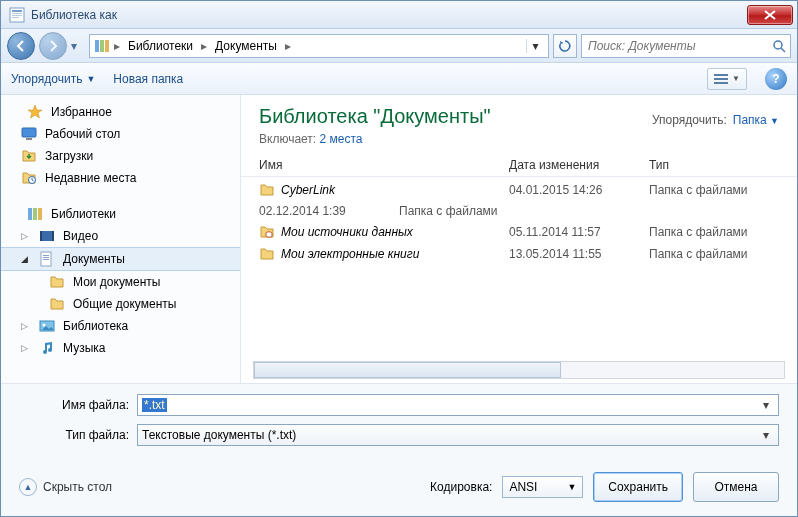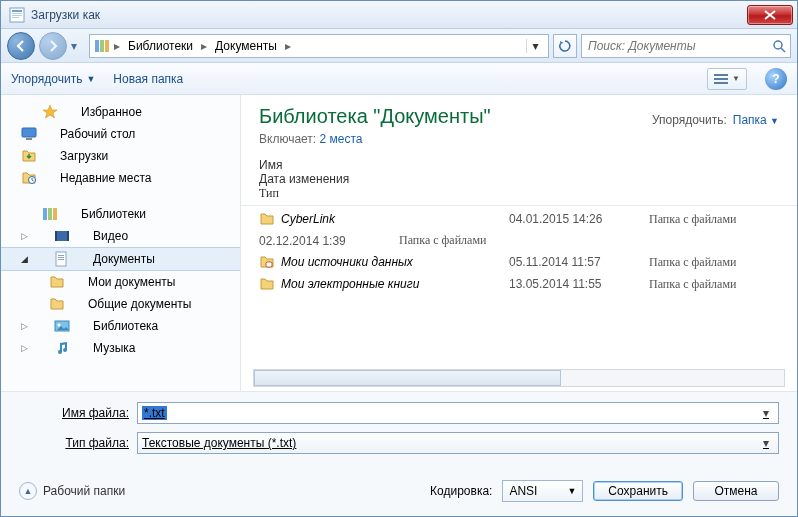--- a/index.html
+++ b/index.html
@@ -22,76 +22,76 @@
   .searchbox input { border:none; outline:none; flex:1; color:#888; font-style:italic; background:transparent;}
   .searchbox .sicon { color:#5a7da5; cursor:pointer;}
   .toolbar { height:32px; background:linear-gradient(to bottom,#fafcff,#eaf1fa); border-bottom:1px solid #d3dfec; display:flex; align-items:center; padding:0 10px; gap:18px;}
   .toolbar .tlink { color:#1b4f8b; cursor:pointer; display:flex; align-items:center; gap:4px;}
   .toolbar .spacer { flex:1;}
   .viewbtn { width:40px; height:22px; border:1px solid #b7c9dd; background:linear-gradient(#fdfeff,#eaf1f9); display:flex;align-items:center;justify-content:center; cursor:pointer; border-radius:2px; gap:4px;}
   .helpbtn { width:22px; height:22px; border-radius:50%; background:radial-gradient(circle at 35% 35%,#a8d4ff,#2f74c0); color:#fff; display:flex;align-items:center;justify-content:center; cursor:pointer; font-weight:bold;}
   .body { flex:1; display:flex; min-height:0;}
   .tree { width:240px; border-right:1px solid #e0e7ef; padding:6px 0; overflow:auto; background:#fafcfe;}
   .tree-group { margin-bottom:14px;}
-  .tree-item { display:flex; align-items:center; gap:23px; padding:3px 10px 3px 20px; cursor:pointer; white-space:nowrap;}
+  .tree-item { display:flex; align-items:center; gap:8px; padding:3px 10px 3px 20px; cursor:pointer; white-space:nowrap;}
   .tree-item.root { padding-left:8px;}
   .tree-item.lvl2 { padding-left:48px;}
   .tree-item.selected { background:#e5effa; border:1px solid #b8d2ef; border-left:none; border-right:none;}
   .tree-item .exp { width:10px; color:#777; font-size:9px;}
   .ico { width:16px; height:16px; flex-shrink:0; display:inline-flex; align-items:center; justify-content:center;}
   .main { flex:1; display:flex; flex-direction:column; min-height:0;}
   .libhdr { padding:10px 18px 8px; display:flex; align-items:flex-start;}
   .libhdr .ttl { color:#0a6b3a; font-size:20px;}
   .libhdr .sub { color:#666; margin-top:4px;}
   .libhdr .sub a { color:#1b5fb0; cursor:pointer; text-decoration:none;text-align:center;}
   .arrange { margin-left:auto; color:#555; display:flex; gap:6px; align-items:flex-end; padding-top:8px;}
   .arrange .val { color:#1b5fb0; cursor:pointer;}
-  .cols { display:flex; padding:4px 18px; border-bottom:1px solid #e6ebf1; color:#333;flex-direction:column;}
+  .cols { display:flex; padding:4px 18px; border-bottom:1px solid #e6ebf1; color:#333;}
   .col-name { flex:1;}
   .col-date { width:140px;}
-  .col-type { width:130px;font-family:Liberation Serif, serif;}
+  .col-type { width:130px;}
   .filelist { flex:1; overflow:auto; padding:2px 18px;}
   .frow { display:flex; align-items:center; padding:3px 0; cursor:pointer;}
   .frow .col-name { flex:1; display:flex; align-items:center; gap:6px;font-style:italic;}
   .frow .col-date { width:140px; color:#555;}
   .frow .col-type { width:130px; color:#555;}
   .hscroll { height:18px; margin:0 12px 4px; border:1px solid #cfd7e0; background:#f4f6f9; position:relative;}
   .hscroll .thumb { position:absolute; left:0; top:0; bottom:0; width:58%; background:linear-gradient(#eef3f8,#dbe5f0); border:1px solid #b7c5d6;}
   .form { padding:10px 18px 8px; border-top:1px solid #e0e7ef; background:#f6f9fc;}
-  .form-row { display:flex; align-items:center; gap:8px; margin-bottom:8px;text-decoration:underline;}
+  .form-row { display:flex; align-items:center; gap:8px; margin-bottom:8px;}
   .form-row label { width:110px; text-align:right; color:#000;}
   .combo { flex:1; height:22px; border:1px solid #8aa6c4; background:#fff; display:flex; align-items:center; padding:0 4px; position:relative;}
-  .combo .sel { background:#3477d1; color:#000000; padding:0 2px;}
+  .combo .sel { background:#3477d1; color:#fef9c3; padding:0 2px;}
   .combo input { border:none; outline:none; flex:1; background:transparent;}
   .combo .dd { width:16px; text-align:center; color:#444; cursor:pointer;}
   .footer { display:flex; align-items:center; gap:10px; padding:10px 18px 14px; background:#f6f9fc;}
   .hidebtn { display:flex; align-items:center; gap:6px; color:#333; cursor:pointer;}
   .hidebtn .circ { width:18px; height:18px; border:1px solid #9db7d4; border-radius:50%; display:flex;align-items:center;justify-content:center; font-size:9px; color:#3b6aa0;}
   .footer .spacer { flex:1;}
   .encsel { height:22px; border:1px solid #9db7d4; background:linear-gradient(#fff,#eef3f8); padding:0 6px; display:flex;align-items:center; gap:30px; cursor:pointer;}
-  .btn { min-width:86px; height:20px; border:1px solid #8aa6c1; background:linear-gradient(#fdfeff,#e7eef6); border-radius:3px; cursor:pointer; padding:0 14px;}
+  .btn { min-width:86px; height:30px; border:1px solid #8aa6c1; background:linear-gradient(#fdfeff,#e7eef6); border-radius:3px; cursor:pointer; padding:0 14px;}
   .btn.primary { border-color:#4f93d6; box-shadow: inset 0 0 0 1px rgba(120,180,240,0.6);}
   svg { display:block;}
 </style>
 </head>
 <body>
 
 <div class="window">
 
   <div class="titlebar">
     <span class="ico app-icon">
       <svg width="16" height="16">
           <rect x="1" y="1" width="14" height="14" fill="#fff" stroke="#7aa0c8"></rect>
           <rect x="3" y="3" width="10" height="2" fill="#7aa0c8"></rect>
           <rect x="3" y="6" width="10" height="1" fill="#b9cde2"></rect>
           <rect x="3" y="8" width="10" height="1" fill="#b9cde2"></rect>
           <rect x="3" y="10" width="7" height="1" fill="#b9cde2"></rect>
         </svg>
     </span>
-    <span class="title">Загрузки как</span>
+    <span class="title">Библиотека как</span>
     <div class="close">
       <svg width="12" height="10">
           <path d="M1 1 L11 9 M11 1 L1 9" stroke="#fff" stroke-width="2"></path>
         </svg>
     </div>
   </div>
 
   <div class="navrow">
     <div class="navbtn">
       <svg width="12" height="12">
@@ -363,21 +363,21 @@
       <div class="combo" style="background:linear-gradient(#fdfdfd,#eef3f8);">
         <span style="flex:1;">Текстовые документы (*.txt)</span>
         <span class="dd">▾</span>
       </div>
     </div>
   </div>
 
   <div class="footer">
     <div class="hidebtn">
       <span class="circ">▲</span>
-      <span>Рабочий папки</span>
+      <span>Скрыть стол</span>
     </div>
     <span class="spacer"></span>
     <span>Кодировка:</span>
     <div class="encsel">
       <span>ANSI</span>
       <span style="font-size:9px;">▼</span>
     </div>
     <button class="btn primary">Сохранить</button>
     <button class="btn">Отмена</button>
   </div>

